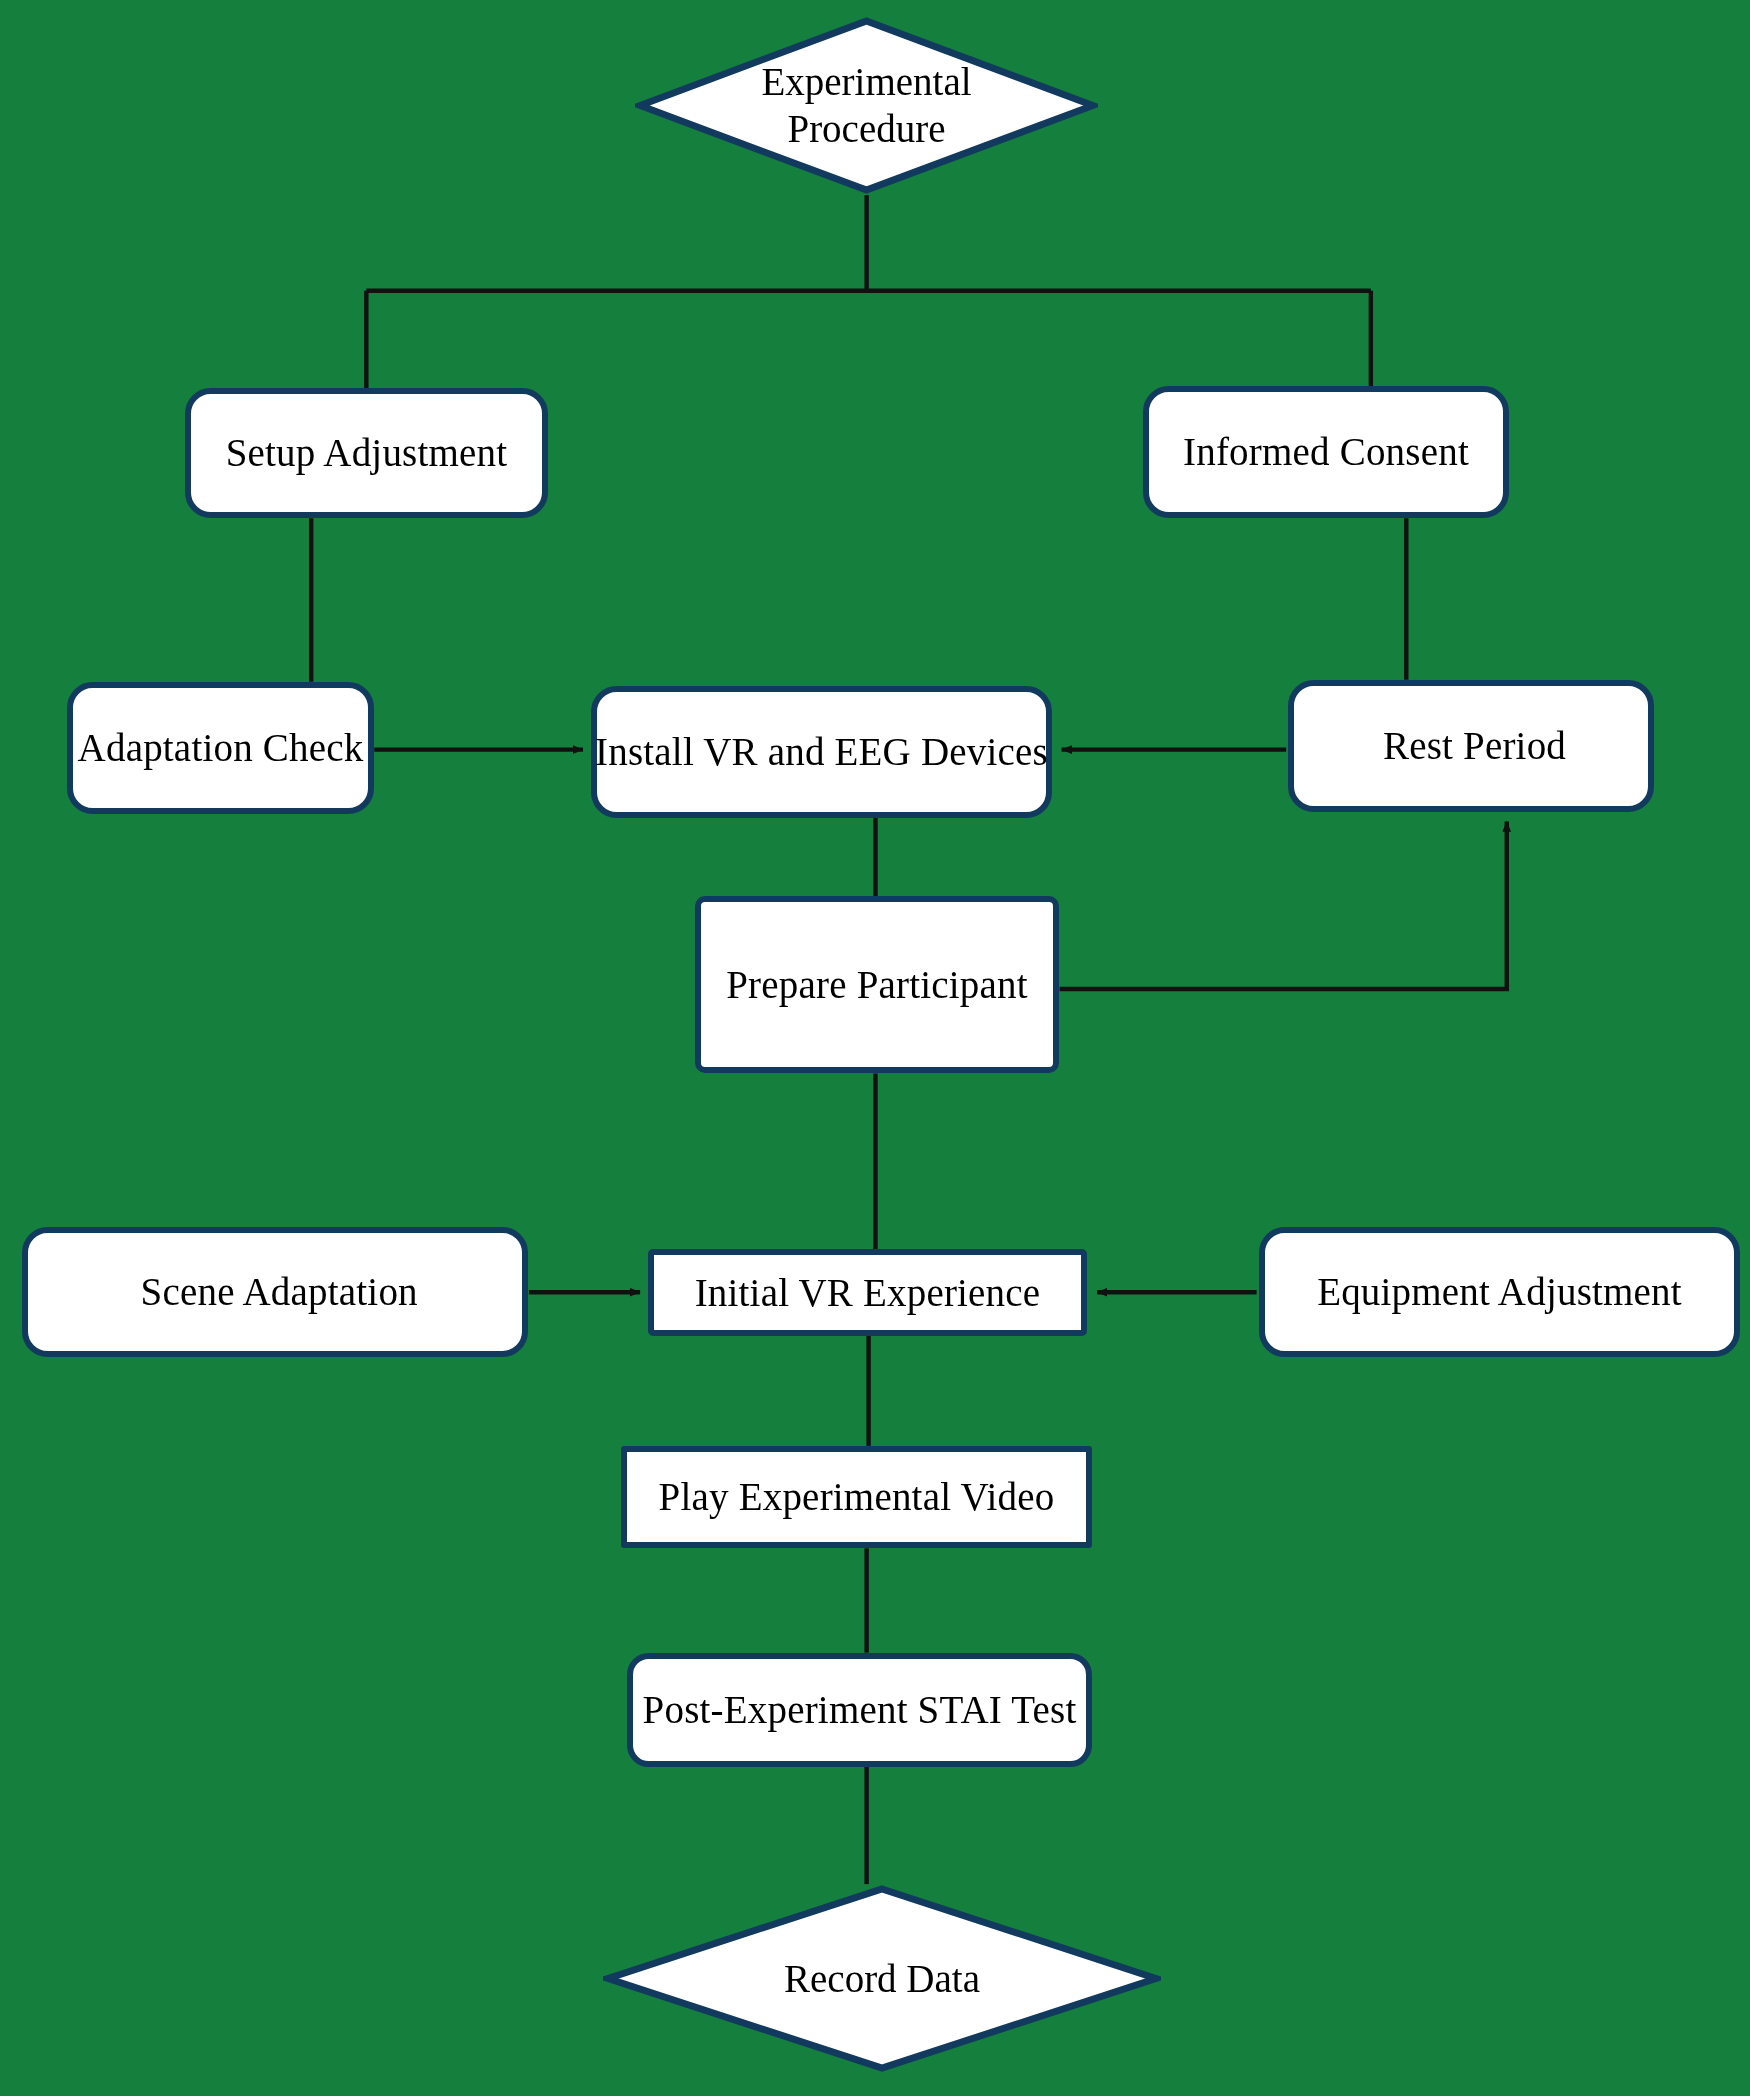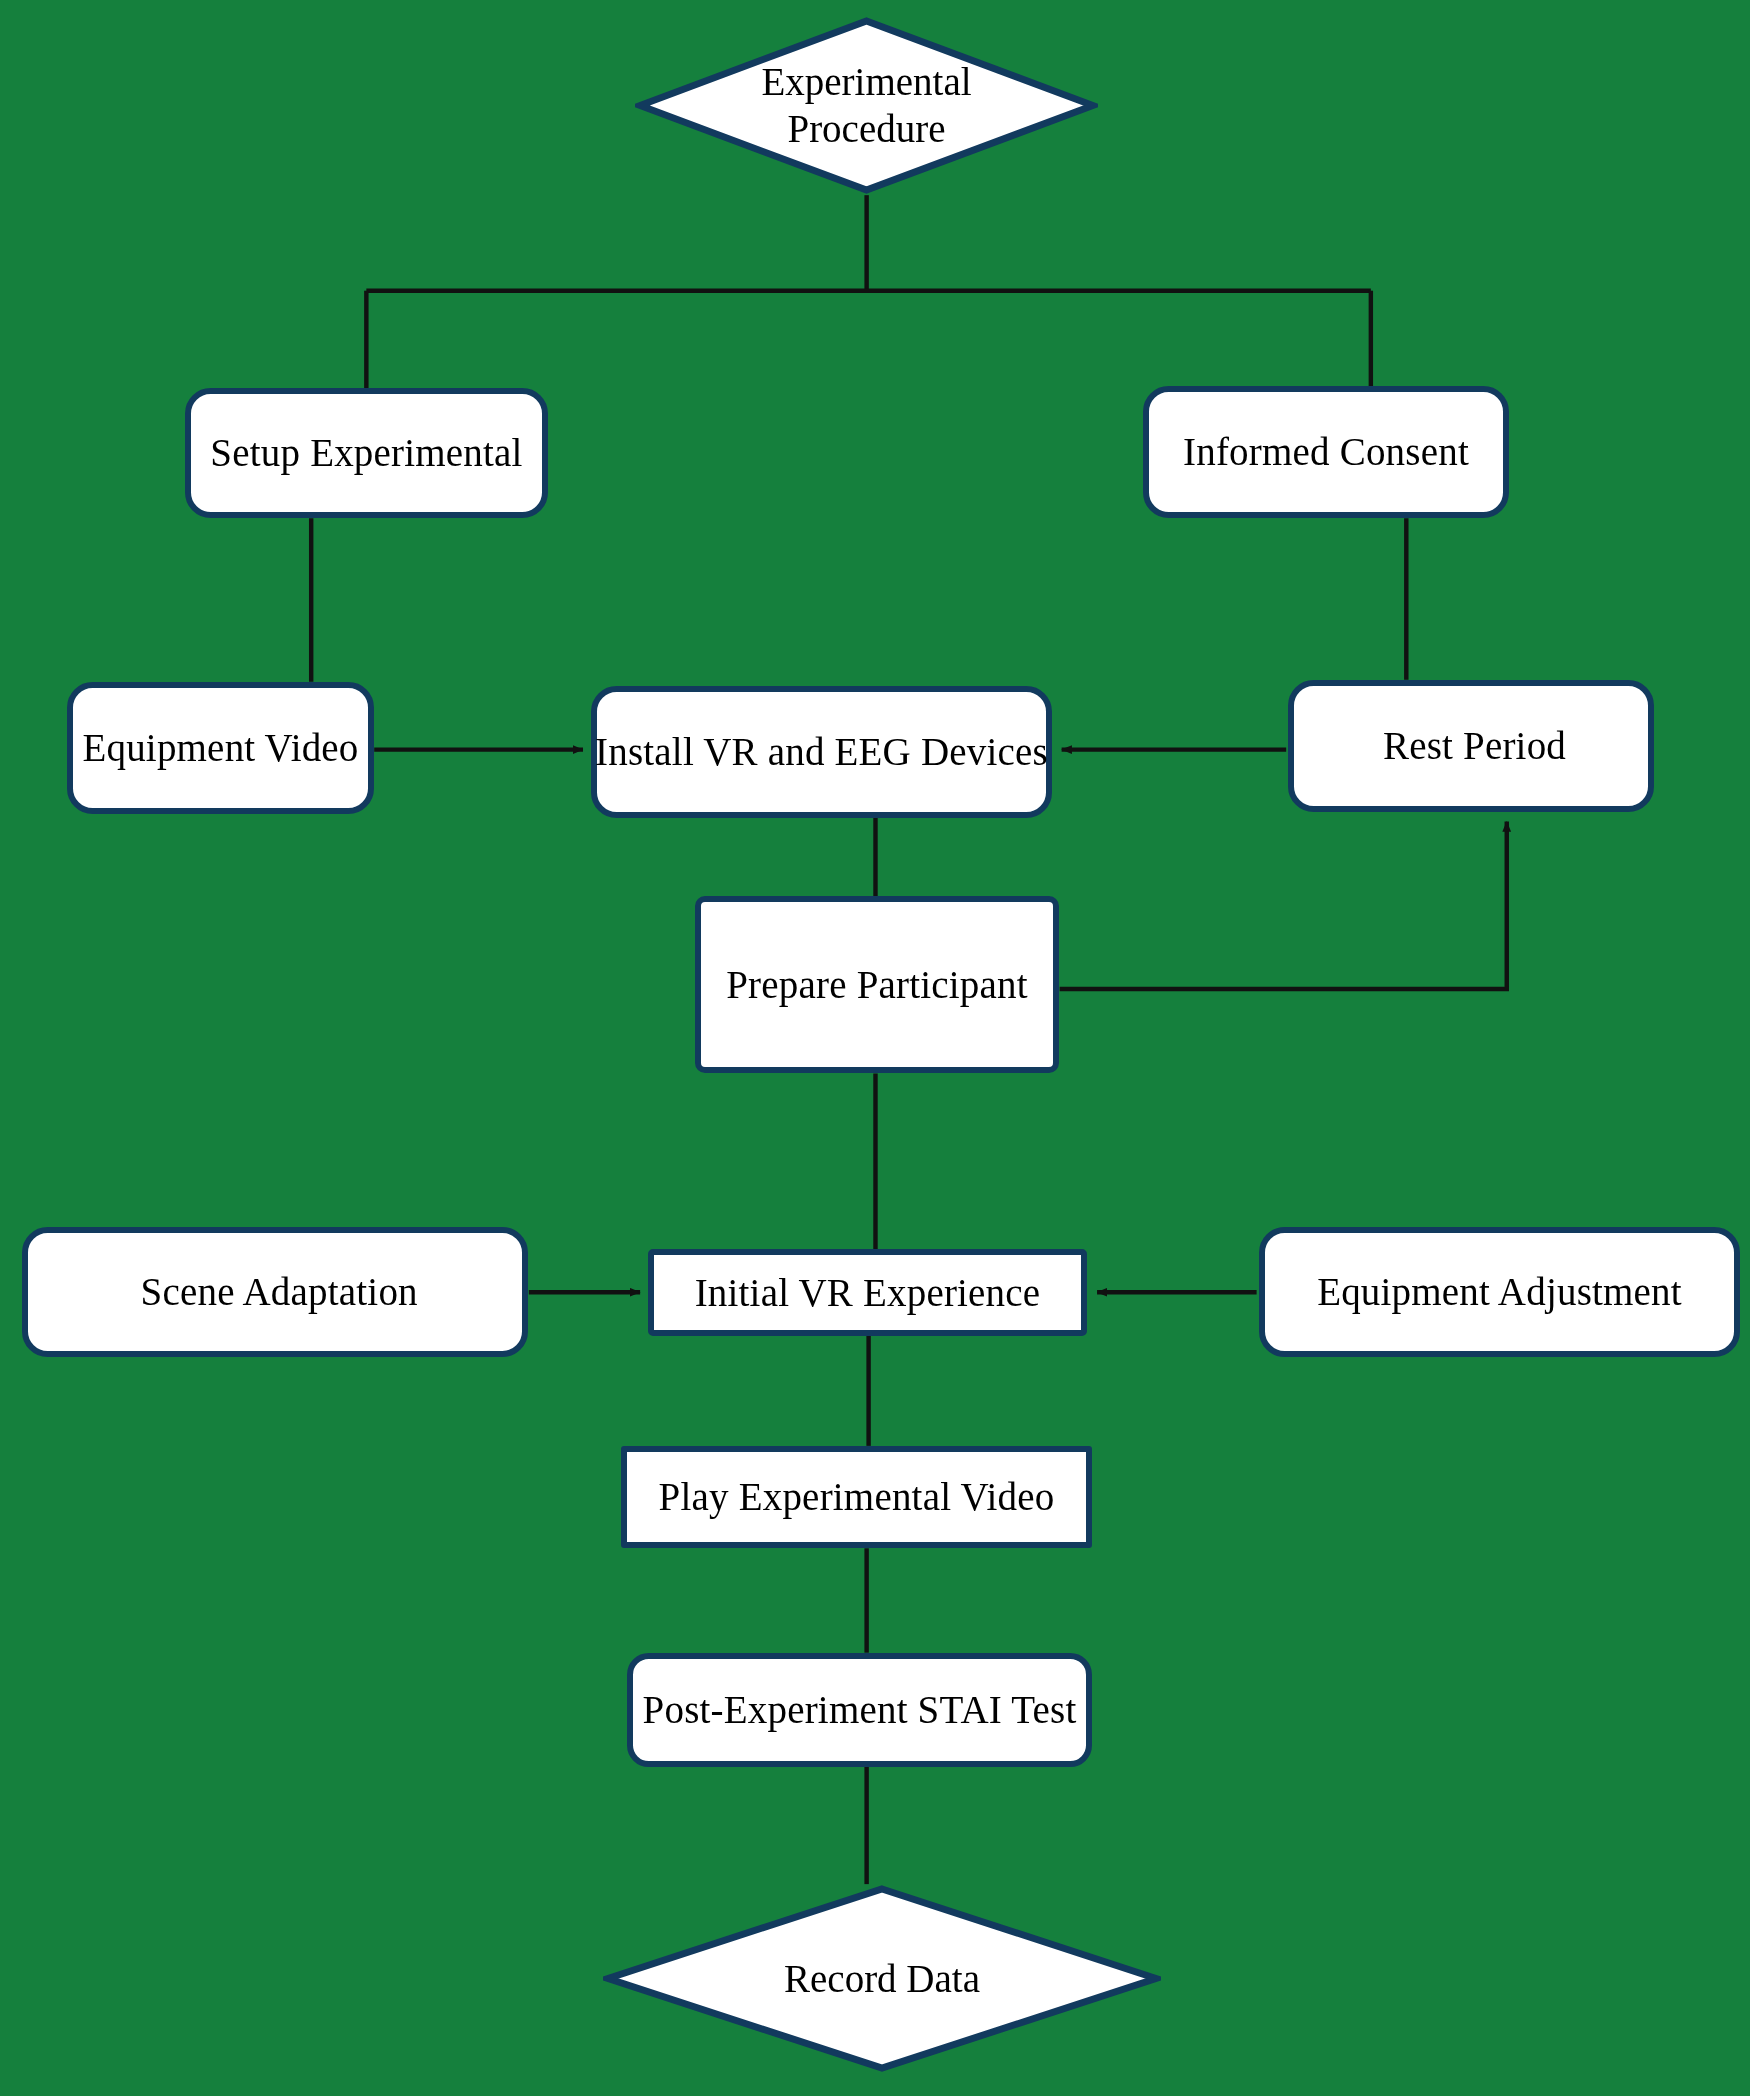--- a/index.html
+++ b/index.html
@@ -106,29 +106,29 @@
 
   <div class="node diamond" style="left:635px; top:15.8px; width:463px; height:179px;">
     <svg class="dia-svg" viewBox="0 0 470 182" preserveAspectRatio="none">
       <polygon points="235,5 465,91 235,177 5,91" fill="#FFFFFF" stroke="#123A5E" stroke-width="7"></polygon>
     </svg>
     <div class="label" style="white-space:pre-line;">Experimental
 Procedure</div>
   </div>
 
   <div class="node box" style="left:185px; top:388px; width:363px; height:130px;">
-    <div class="label">Setup Experimental</div>
+    <div class="label">Setup Adjustment</div>
   </div>
 
   <div class="node box" style="left:1143px; top:386px; width:366px; height:132px;">
     <div class="label">Informed Consent</div>
   </div>
 
   <div class="node box" style="left:67px; top:682px; width:307px; height:132px;">
-    <div class="label">Equipment Video</div>
+    <div class="label">Adaptation Check</div>
   </div>
 
   <div class="node box" style="left:591px; top:686px; width:461px; height:132px;">
     <div class="label">Install VR and EEG Devices</div>
   </div>
 
   <div class="node box" style="left:1288px; top:680px; width:366px; height:132px;padding-left:7px;">
     <div class="label">Rest Period</div>
   </div>
 

